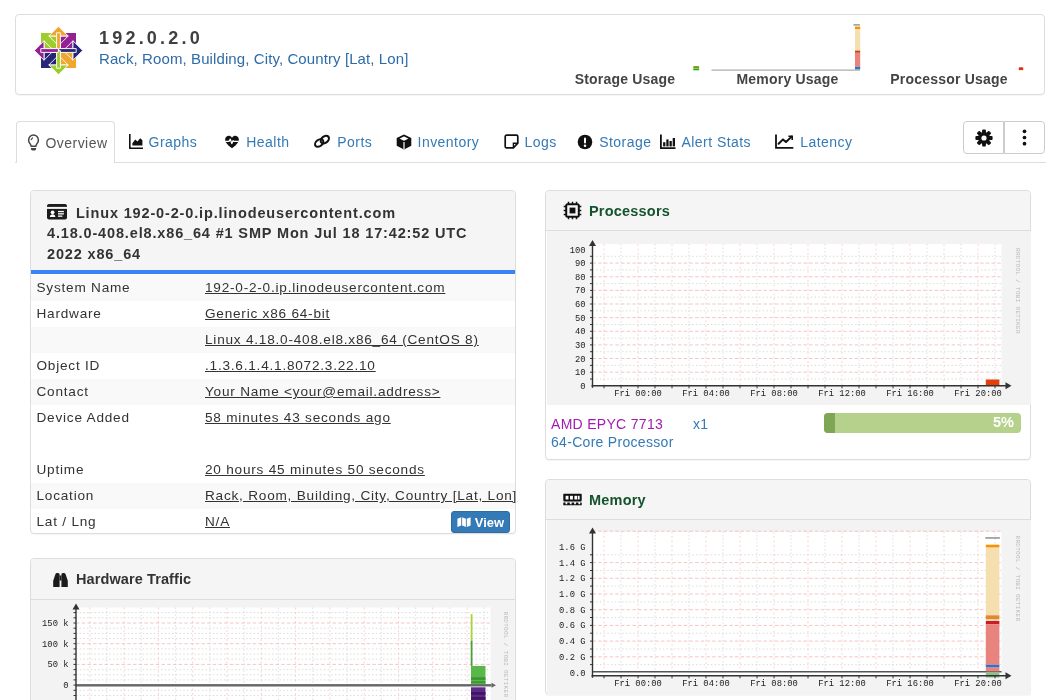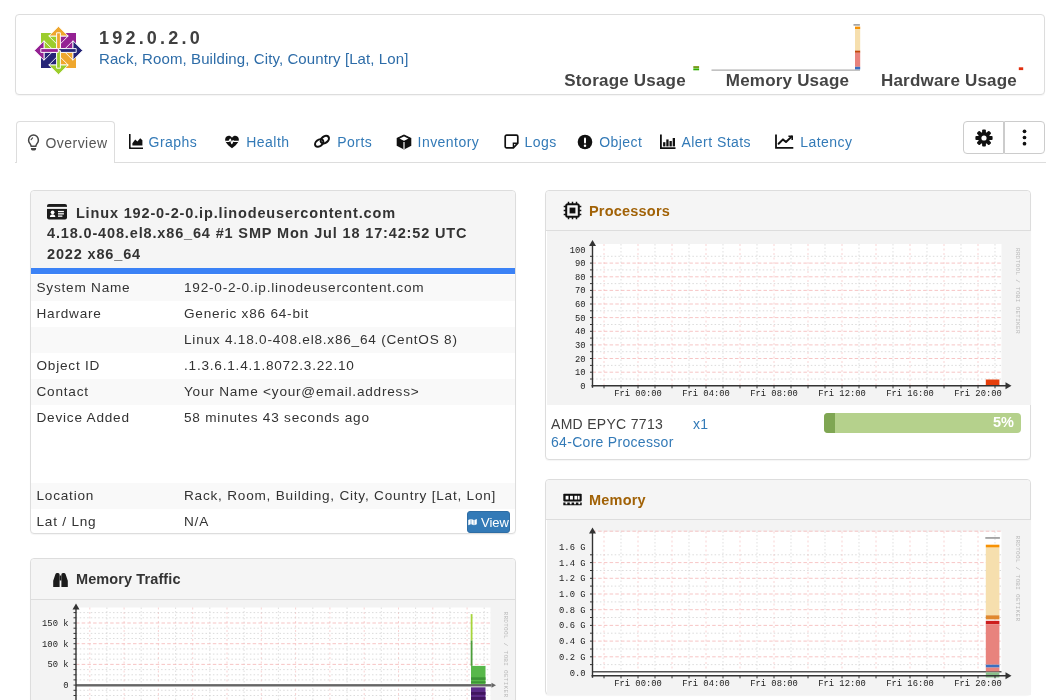--- a/index.html
+++ b/index.html
@@ -7,61 +7,61 @@
 
 
 .hcard { position:absolute; left:15px; top:14px; width:1030px; height:81px;
   background:#fff; border:1px solid #ddd; border-radius:4px;
   box-shadow:0 1px 1px rgba(0,0,0,.04); }
 .hlogo { position:absolute; left:17.5px; top:11px; }
 .htitle { position:absolute; left:83px; top:13px; font-size:18px; font-weight:bold;
   color:#404040; letter-spacing:3.2px; }
 .hsub { position:absolute; left:83px; top:34.5px; font-size:15px; color:#2d6ca8;
   letter-spacing:0.1px; }
-.sphead { position:absolute; top:70.5px; font-size:17px; font-weight:bold; color:#444;
+.sphead { position:absolute; top:70.5px; font-size:14px; font-weight:bold; color:#444;
   letter-spacing:0.2px; text-align:center; }
 
 
 .tabs { position:absolute; left:15px; top:121px; width:1031px; height:42px;
   border-bottom:1px solid #ddd; }
 .tab { position:absolute; top:0; height:41px; display:flex; align-items:center;
   padding:12px 10px; font-size:14px; letter-spacing:0.45px; color:#337ab7;
   text-decoration:none; }
 .tab svg { margin-right:6px; flex:none; }
 .tab.active { color:#555; background:#fff; border:1px solid #ddd; border-bottom:none;
   border-radius:4px 4px 0 0; height:42px; width:99px; }
 .btngrp { position:absolute; left:948px; top:0; width:82px; height:33px; display:flex; }
 .btn1,.btn2 { flex:1; border:1px solid #ccc; background:#fff; display:flex;
   align-items:center; justify-content:center; }
 .btn1 { border-radius:4px 0 0 4px; border-right-width:0.5px; }
 .btn2 { border-radius:0 4px 4px 0; }
 
 
 .panel { position:absolute; background:#fff; border:1px solid #ddd; border-radius:4px;
   box-shadow:0 1px 1px rgba(0,0,0,.04); }
-.ptitle-blue { color:#a16207; font-weight:bold; font-size:14.5px; letter-spacing:0.2px; }
+.ptitle-blue { color:#14532d; font-weight:bold; font-size:14.5px; letter-spacing:0.2px; }
 .ptitle-dark { color:#333; font-weight:bold; font-size:14.5px; letter-spacing:0.1px; }
 
 
 #syspanel { left:30px; top:190px; width:486px; height:344px; }
 #syshead { position:absolute; left:0; top:0; width:100%; height:83px; background:#f5f5f5;
-  border-bottom:6px solid #3b82f6; border-radius:4px 4px 0 0; }
+  border-bottom:4px solid #3b82f6; border-radius:4px 4px 0 0; }
 #sysheadtxt { position:absolute; left:16px; top:11.5px; width:452px; font-size:14.5px;
   font-weight:bold; color:#333; line-height:20.5px; letter-spacing:0.85px; }
 #sysheadtxt svg { vertical-align:-2px; margin-right:4px; }
 #systable { position:absolute; left:0; top:84px; width:484px; height:260px; }
 .trow { position:absolute; left:0; width:484px; height:26px; }
 .str { background:#f9f9f9; }
 .tl,.tv { position:absolute; top:0; line-height:26px; font-size:13.6px; color:#333;
   letter-spacing:0.78px; white-space:nowrap; }
 .tl { left:5.5px; }
-.tv { left:153px; }
-.viewbtn { position:absolute; right:5px; top:2px; width:43px; height:22px;
+.tv { left:174px;text-decoration:underline; }
+.viewbtn { position:absolute; right:5px; top:2px; width:59px; height:22px;
   background:#337ab7; border:1px solid #2e6da4; border-radius:3px; color:#fff;
-  font-size:13px; font-weight:normal; display:flex; align-items:center;
+  font-size:13px; font-weight:bold; display:flex; align-items:center;
   justify-content:center; }
 .viewbtn svg { margin-right:4px; }
 
 
 #trafpanel { left:30px; top:558px; width:486px; height:200px; }
 #trafhead { position:absolute; left:0; top:0; width:100%; height:41px; background:#f5f5f5;
   border-bottom:1px solid #ddd; border-radius:4px 4px 0 0; display:flex;
   align-items:center; padding-left:21px; }
 #trafhead svg { margin-right:7px; }
 
@@ -71,21 +71,21 @@
   background:#f5f5f5; border-bottom:1px solid #ddd; border-radius:4px 4px 0 0;
   display:flex; align-items:center; padding-left:17px; }
 #prochead svg,#memhead svg { margin-right:7px; }
 #mempanel { left:545px; top:479px; width:486px; height:216px; }
 
 .rrd { position:absolute; }
 .rl { font-family:"Liberation Mono", monospace; font-size:8.8px; fill:#222; }
 .rs { font-family:"Liberation Mono", monospace; font-size:6px; fill:#b9b9b9; letter-spacing:0.3px; }
 
 
-.cpuline1 { position:absolute; left:551px; top:416px; font-size:14px; color:#404040;
+.cpuline1 { position:absolute; left:551px; top:416px; font-size:14px; color:#a21caf;
   letter-spacing:0.3px; }
 .cpux1 { position:absolute; left:693px; top:416px; font-size:14px; color:#337ab7;
   letter-spacing:0.3px; }
 .cpuline2 { position:absolute; left:551px; top:434px; font-size:14px; color:#337ab7;
   letter-spacing:0.3px; }
 .pbar { position:absolute; left:824px; top:413px; width:197px; height:19.5px;
   background:#b5d18c; border-radius:4px; overflow:hidden; }
 .pbar .fill { position:absolute; left:0; top:0; width:11px; height:100%;
   background:#7fa653; }
 .pbar .pct { position:absolute; right:7px; top:0; line-height:19.5px; color:#fff;
@@ -135,21 +135,21 @@
       <rect x="303.5" y="4.2" width="6.4" height="1.4" fill="#909090"></rect>
       <rect x="305.0" y="6.6" width="5.2" height="2.4" fill="#f79204"></rect>
       <rect x="305.0" y="9.0" width="5.2" height="21.6" fill="#f6dfae"></rect>
       <rect x="305.0" y="30.6" width="5.2" height="2.2" fill="#c4490c"></rect>
       <rect x="305.0" y="32.8" width="5.2" height="14.0" fill="#e8837d"></rect>
       <rect x="305.0" y="46.8" width="5.2" height="2.6" fill="#3a6fc0"></rect>
       <rect x="468.8" y="47.3" width="4.4" height="2.8" fill="#e03010"></rect>
     </svg>
     <div class="sphead" style="left:557px;width:136px">Storage Usage</div>
     <div class="sphead" style="left:719px;width:137px">Memory Usage</div>
-    <div class="sphead" style="left:879px;width:140px">Hardware Usage</div>
+    <div class="sphead" style="left:879px;width:140px">Processor Usage</div>
 
 <div class="tabs">
       <a class="tab active" style="left:0.5px">
         <svg width="13" height="17" viewBox="0 0 13 17">
           <g fill="none" stroke="#444" stroke-width="1.5">
             <path d="M6.5,1.1 a4.9,5.1 0 0 1 4.9,5.1 c0,1.9 -1,2.9 -1.7,3.9 c-0.5,0.7 -0.8,1.4 -0.9,2.1 h-4.6 c-0.1,-0.7 -0.4,-1.4 -0.9,-2.1 C2.6,9.1 1.6,8.1 1.6,6.2 a4.9,5.1 0 0 1 4.9,-5.1 z"></path>
           </g>
           <path d="M3.9,13.9 h5.2 v0.9 a1.6,1.6 0 0 1 -1.6,1.6 h-2 a1.6,1.6 0 0 1 -1.6,-1.6 z" fill="#444"></path>
           <path d="M4.1,5.6 L5.6,3.9" stroke="#444" stroke-width="1.1" stroke-linecap="round" fill="none"></path>
         </svg>
@@ -192,21 +192,21 @@
           <path d="M13.4,9.2 H9.4 V13.6" fill="none" stroke="#111" stroke-width="1.4"></path>
         </svg>
         <span>Logs</span>
       </a>
       <a class="tab" style="left:552.2px">
         <svg width="16" height="16" viewBox="0 0 16 16">
           <circle cx="8" cy="8" r="7.3" fill="#111"></circle>
           <rect x="7" y="3.4" width="2" height="6" rx="1" fill="#fff"></rect>
           <circle cx="8" cy="11.7" r="1.25" fill="#fff"></circle>
         </svg>
-        <span>Object</span>
+        <span>Storage</span>
       </a>
       <a class="tab" style="left:634.5px">
         <svg width="16" height="15" viewBox="0 0 16 15">
           <path d="M0.9,0.5 V14.1 H15.5" stroke="#111" stroke-width="1.8" fill="none"></path>
           <rect x="3.1" y="8.2" width="2.3" height="4.2" fill="#111"></rect>
           <rect x="6.3" y="5.4" width="2.3" height="7" fill="#111"></rect>
           <rect x="9.5" y="7" width="2.3" height="5.4" fill="#111"></rect>
           <rect x="12.7" y="4" width="2.3" height="8.4" fill="#111"></rect>
         </svg>
         <span>Alert Stats</span>
@@ -275,20 +275,24 @@
           <div class="tv">.1.3.6.1.4.1.8072.3.22.10</div>
         </div>
         <div class="trow str" style="top:104px">
           <div class="tl">Contact</div>
           <div class="tv">Your Name &lt;your@email.address&gt;</div>
         </div>
         <div class="trow" style="top:130px">
           <div class="tl">Device Added</div>
           <div class="tv">58 minutes 43 seconds ago</div>
         </div>
+        <div class="trow" style="top:182px">
+          <div class="tl">Uptime</div>
+          <div class="tv">20 hours 45 minutes 50 seconds</div>
+        </div>
         <div class="trow str" style="top:208px">
           <div class="tl">Location</div>
           <div class="tv">Rack, Room, Building, City, Country [Lat, Lon]</div>
         </div>
         <div class="trow" style="top:234px">
           <div class="tl">Lat / Lng</div>
           <div class="tv">N/A</div>
           <div class="viewbtn">
             <svg width="14" height="12" viewBox="0 0 14 12">
               <path d="M0.4,2.8 L4.2,1.2 V9.4 L0.4,11 z" fill="#fff"></path>
@@ -301,21 +305,21 @@
       </div>
 </div>
 
 <div class="panel" id="trafpanel">
   <div id="trafhead">
         <svg width="17" height="17" viewBox="0 0 17 17">
           <path d="M1.2,16 V9.8 L3.4,3.2 a1.8,1.8 0 0 1 1.7,-1.2 h1 a1.5,1.5 0 0 1 1.5,1.5 V16 z" fill="#1c1c1c"></path>
           <path d="M15.8,16 V9.8 L13.6,3.2 a1.8,1.8 0 0 0 -1.7,-1.2 h-1 a1.5,1.5 0 0 0 -1.5,1.5 V16 z" fill="#1c1c1c"></path>
           <rect x="7.6" y="4.5" width="1.8" height="5" fill="#1c1c1c"></rect>
         </svg>
-        <span class="ptitle-dark">Memory Traffic</span>
+        <span class="ptitle-dark">Hardware Traffic</span>
       </div>
 </div>
 
 <div class="panel" id="procpanel">
   <div id="prochead">
         <svg width="19" height="19" viewBox="0 0 19 19">
           <g stroke="#111" stroke-width="1.5">
 <path d="M5.5,3 V0.7 M9.5,3 V0.7 M13.5,3 V0.7 M5.5,18.3 V16 M9.5,18.3 V16 M13.5,18.3 V16 M3,5.5 H0.7 M3,9.5 H0.7 M3,13.5 H0.7 M18.3,5.5 H16 M18.3,9.5 H16 M18.3,13.5 H16"></path>
           </g>
           <rect x="3.2" y="3.2" width="12.6" height="12.6" rx="1.5" fill="none" stroke="#111" stroke-width="2"></rect>

